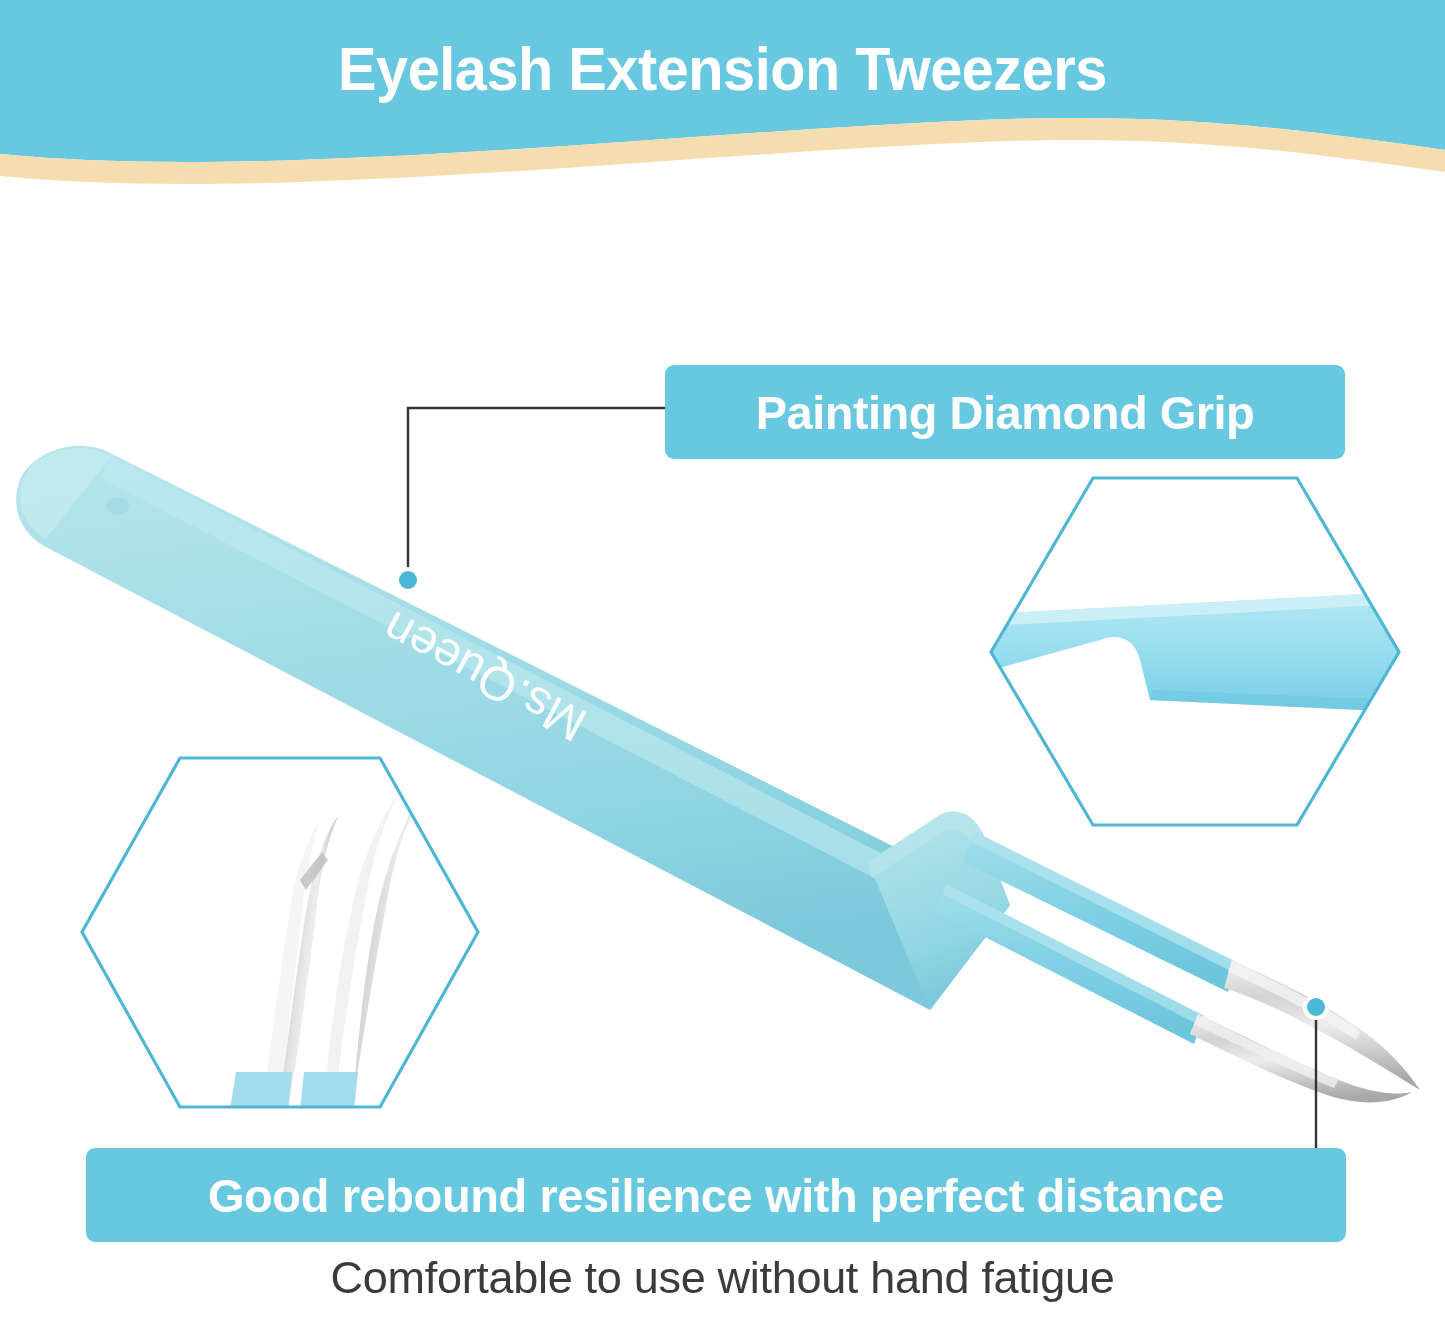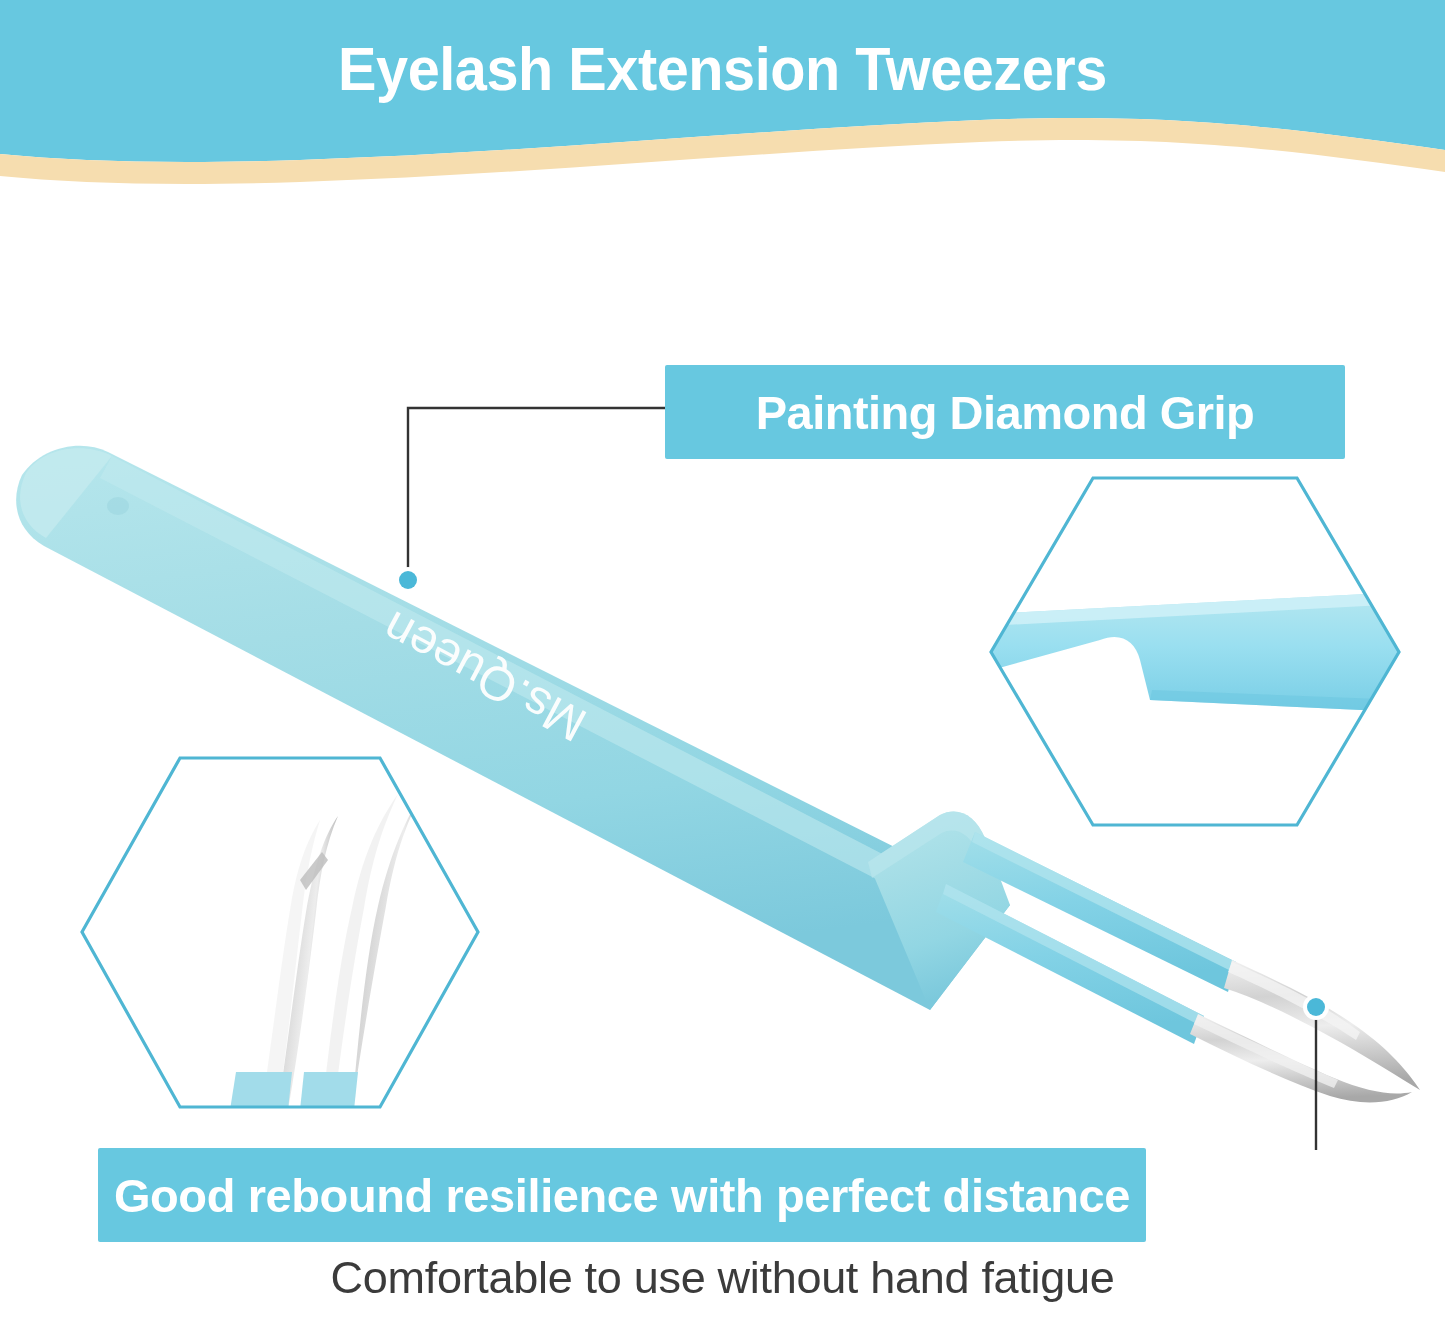--- a/index.html
+++ b/index.html
@@ -55,41 +55,41 @@
     color: #3b3b3b;
     font-size: 45px;
     font-weight: 400;
     letter-spacing: -0.3px;
     white-space: nowrap;
     z-index: 6;
   }
   .banner {
     position: absolute;
     background: #67c8e0;
-    border-radius: 2px;
+    border-radius: 9px;
     color: #ffffff;
     display: flex;
     align-items: center;
     justify-content: center;
     font-weight: bold;
     z-index: 6;
     box-sizing: border-box;
   }
   .banner-grip {
     left: 665px;
     top: 365px;
     width: 680px;
     height: 94px;
     font-size: 47px;
     letter-spacing: -0.5px;
   }
   .banner-rebound {
-    left: 98px;
+    left: 86px;
     top: 1148px;
-    width: 1048px;
+    width: 1260px;
     height: 94px;
     font-size: 47px;
     letter-spacing: -0.4px;
   }
   .subhead-bottom {
     position: absolute;
     left: 0;
     top: 1252px;
     width: 1445px;
     text-align: center;

